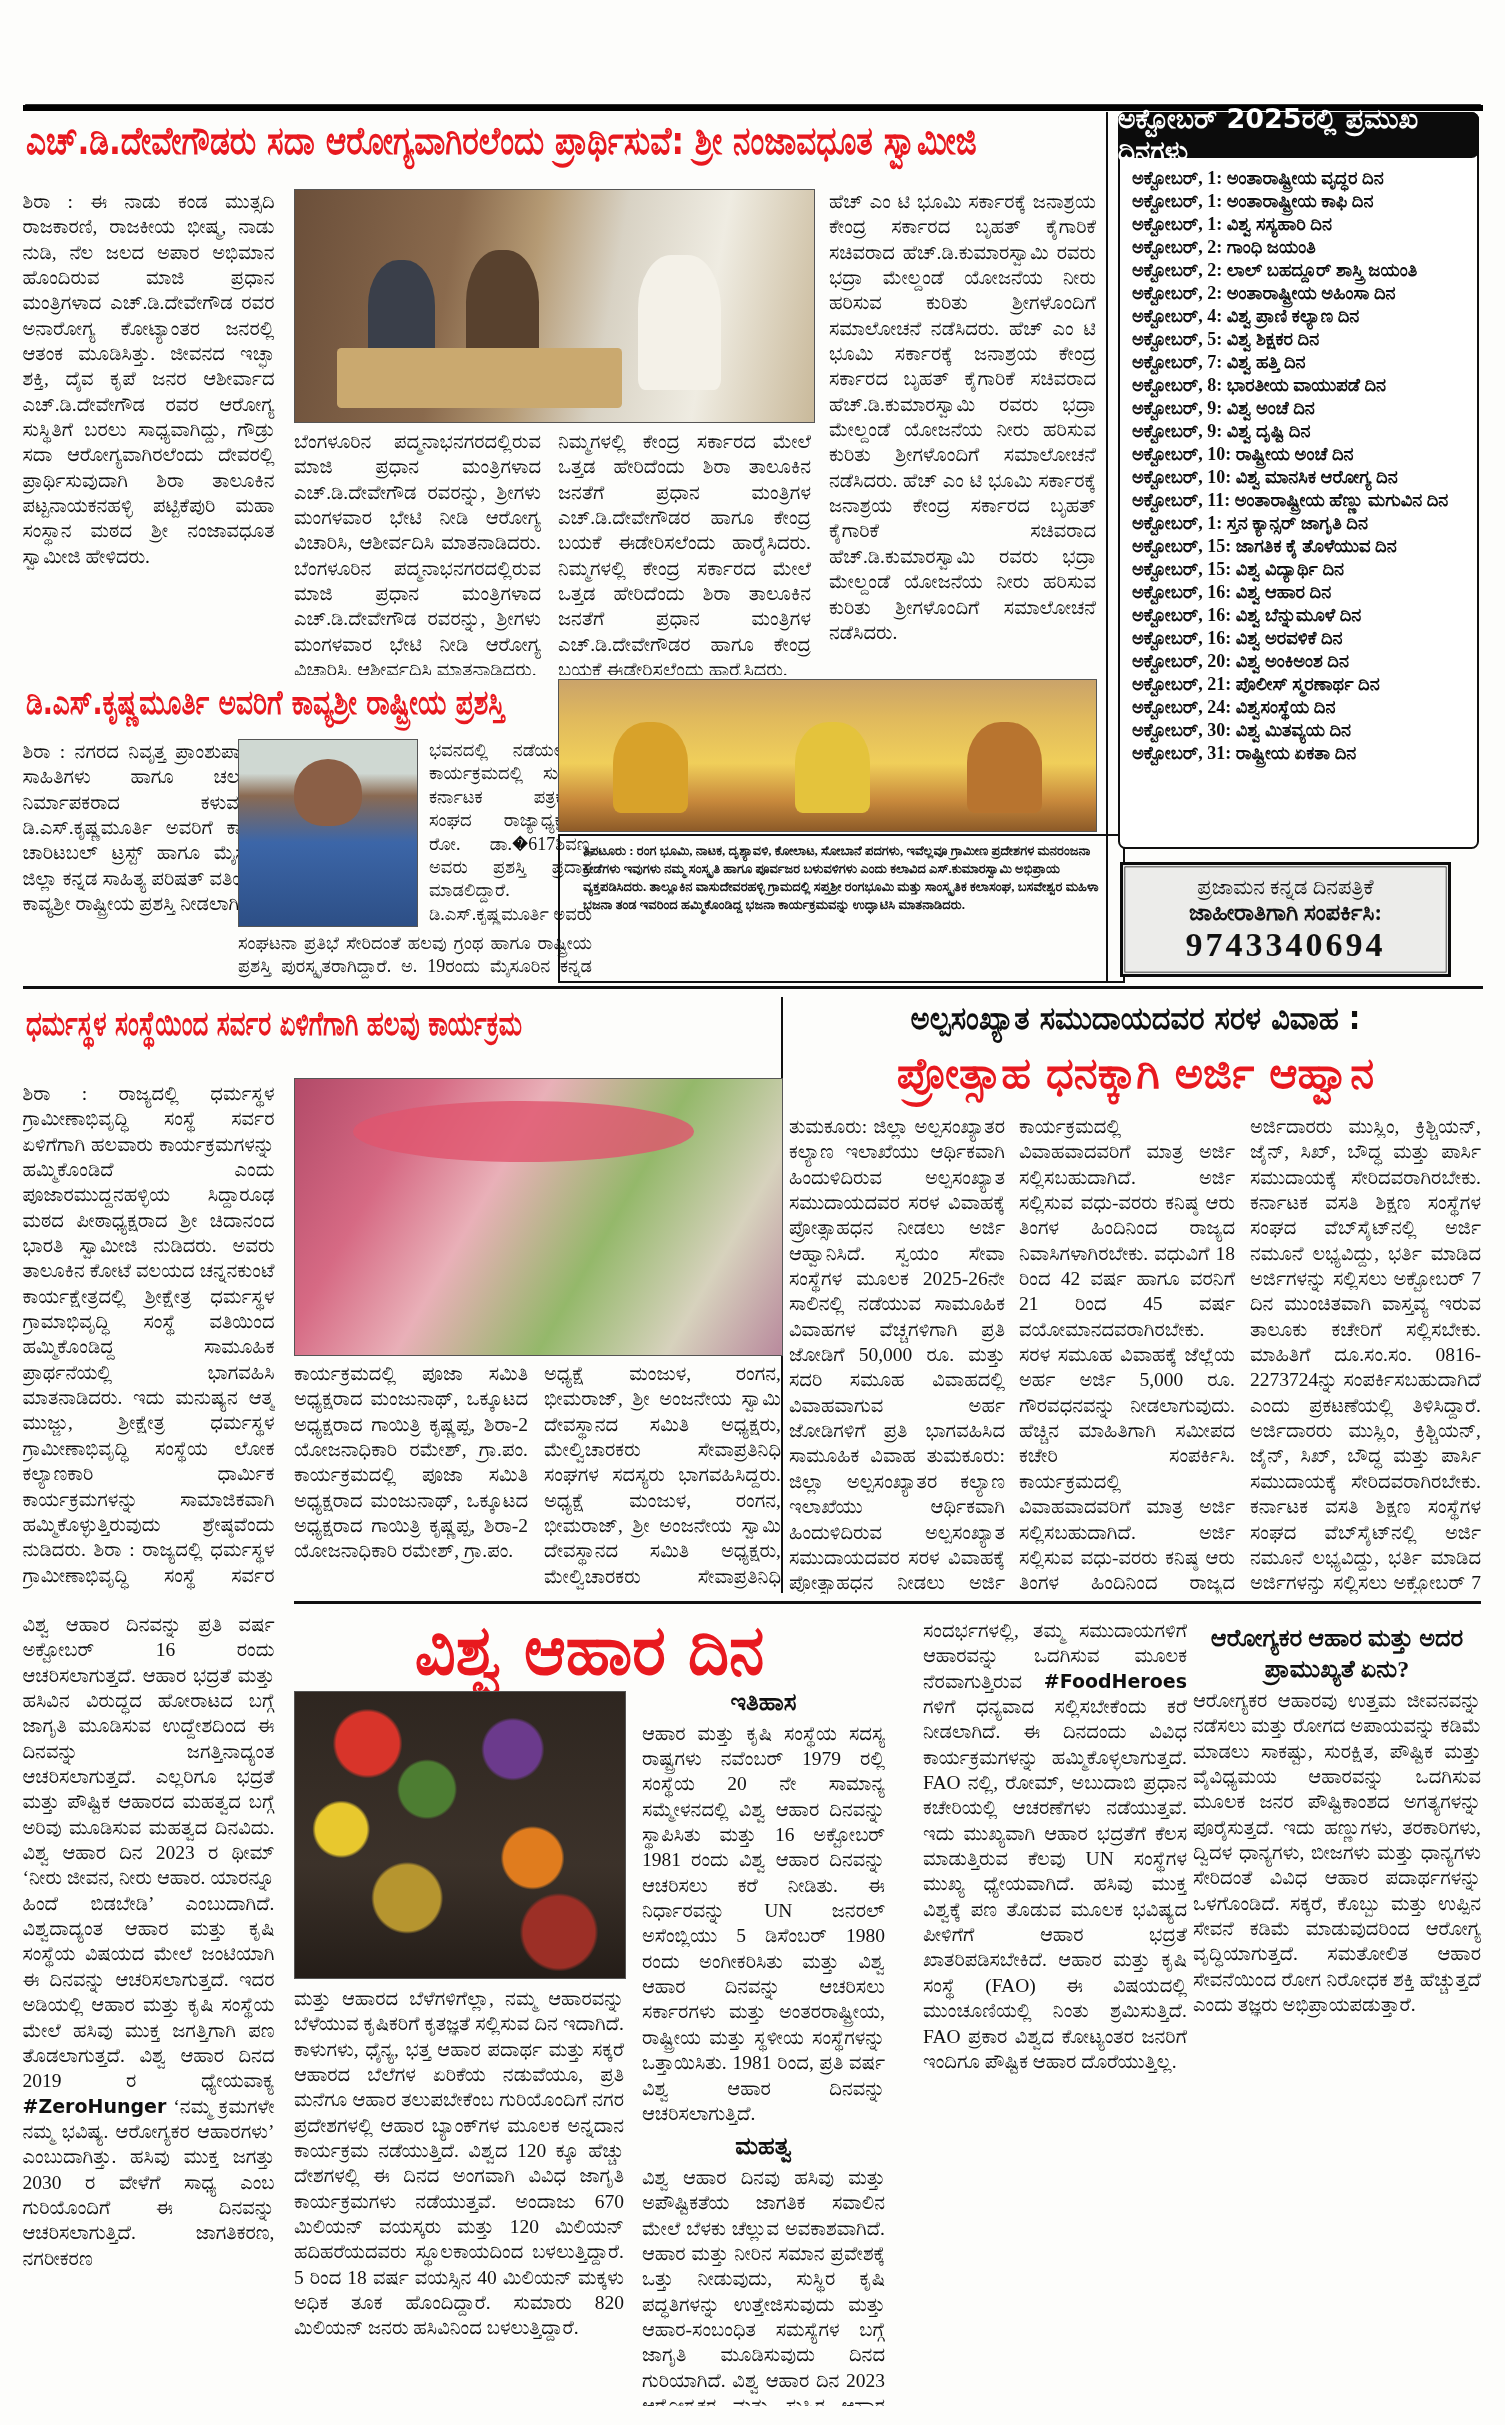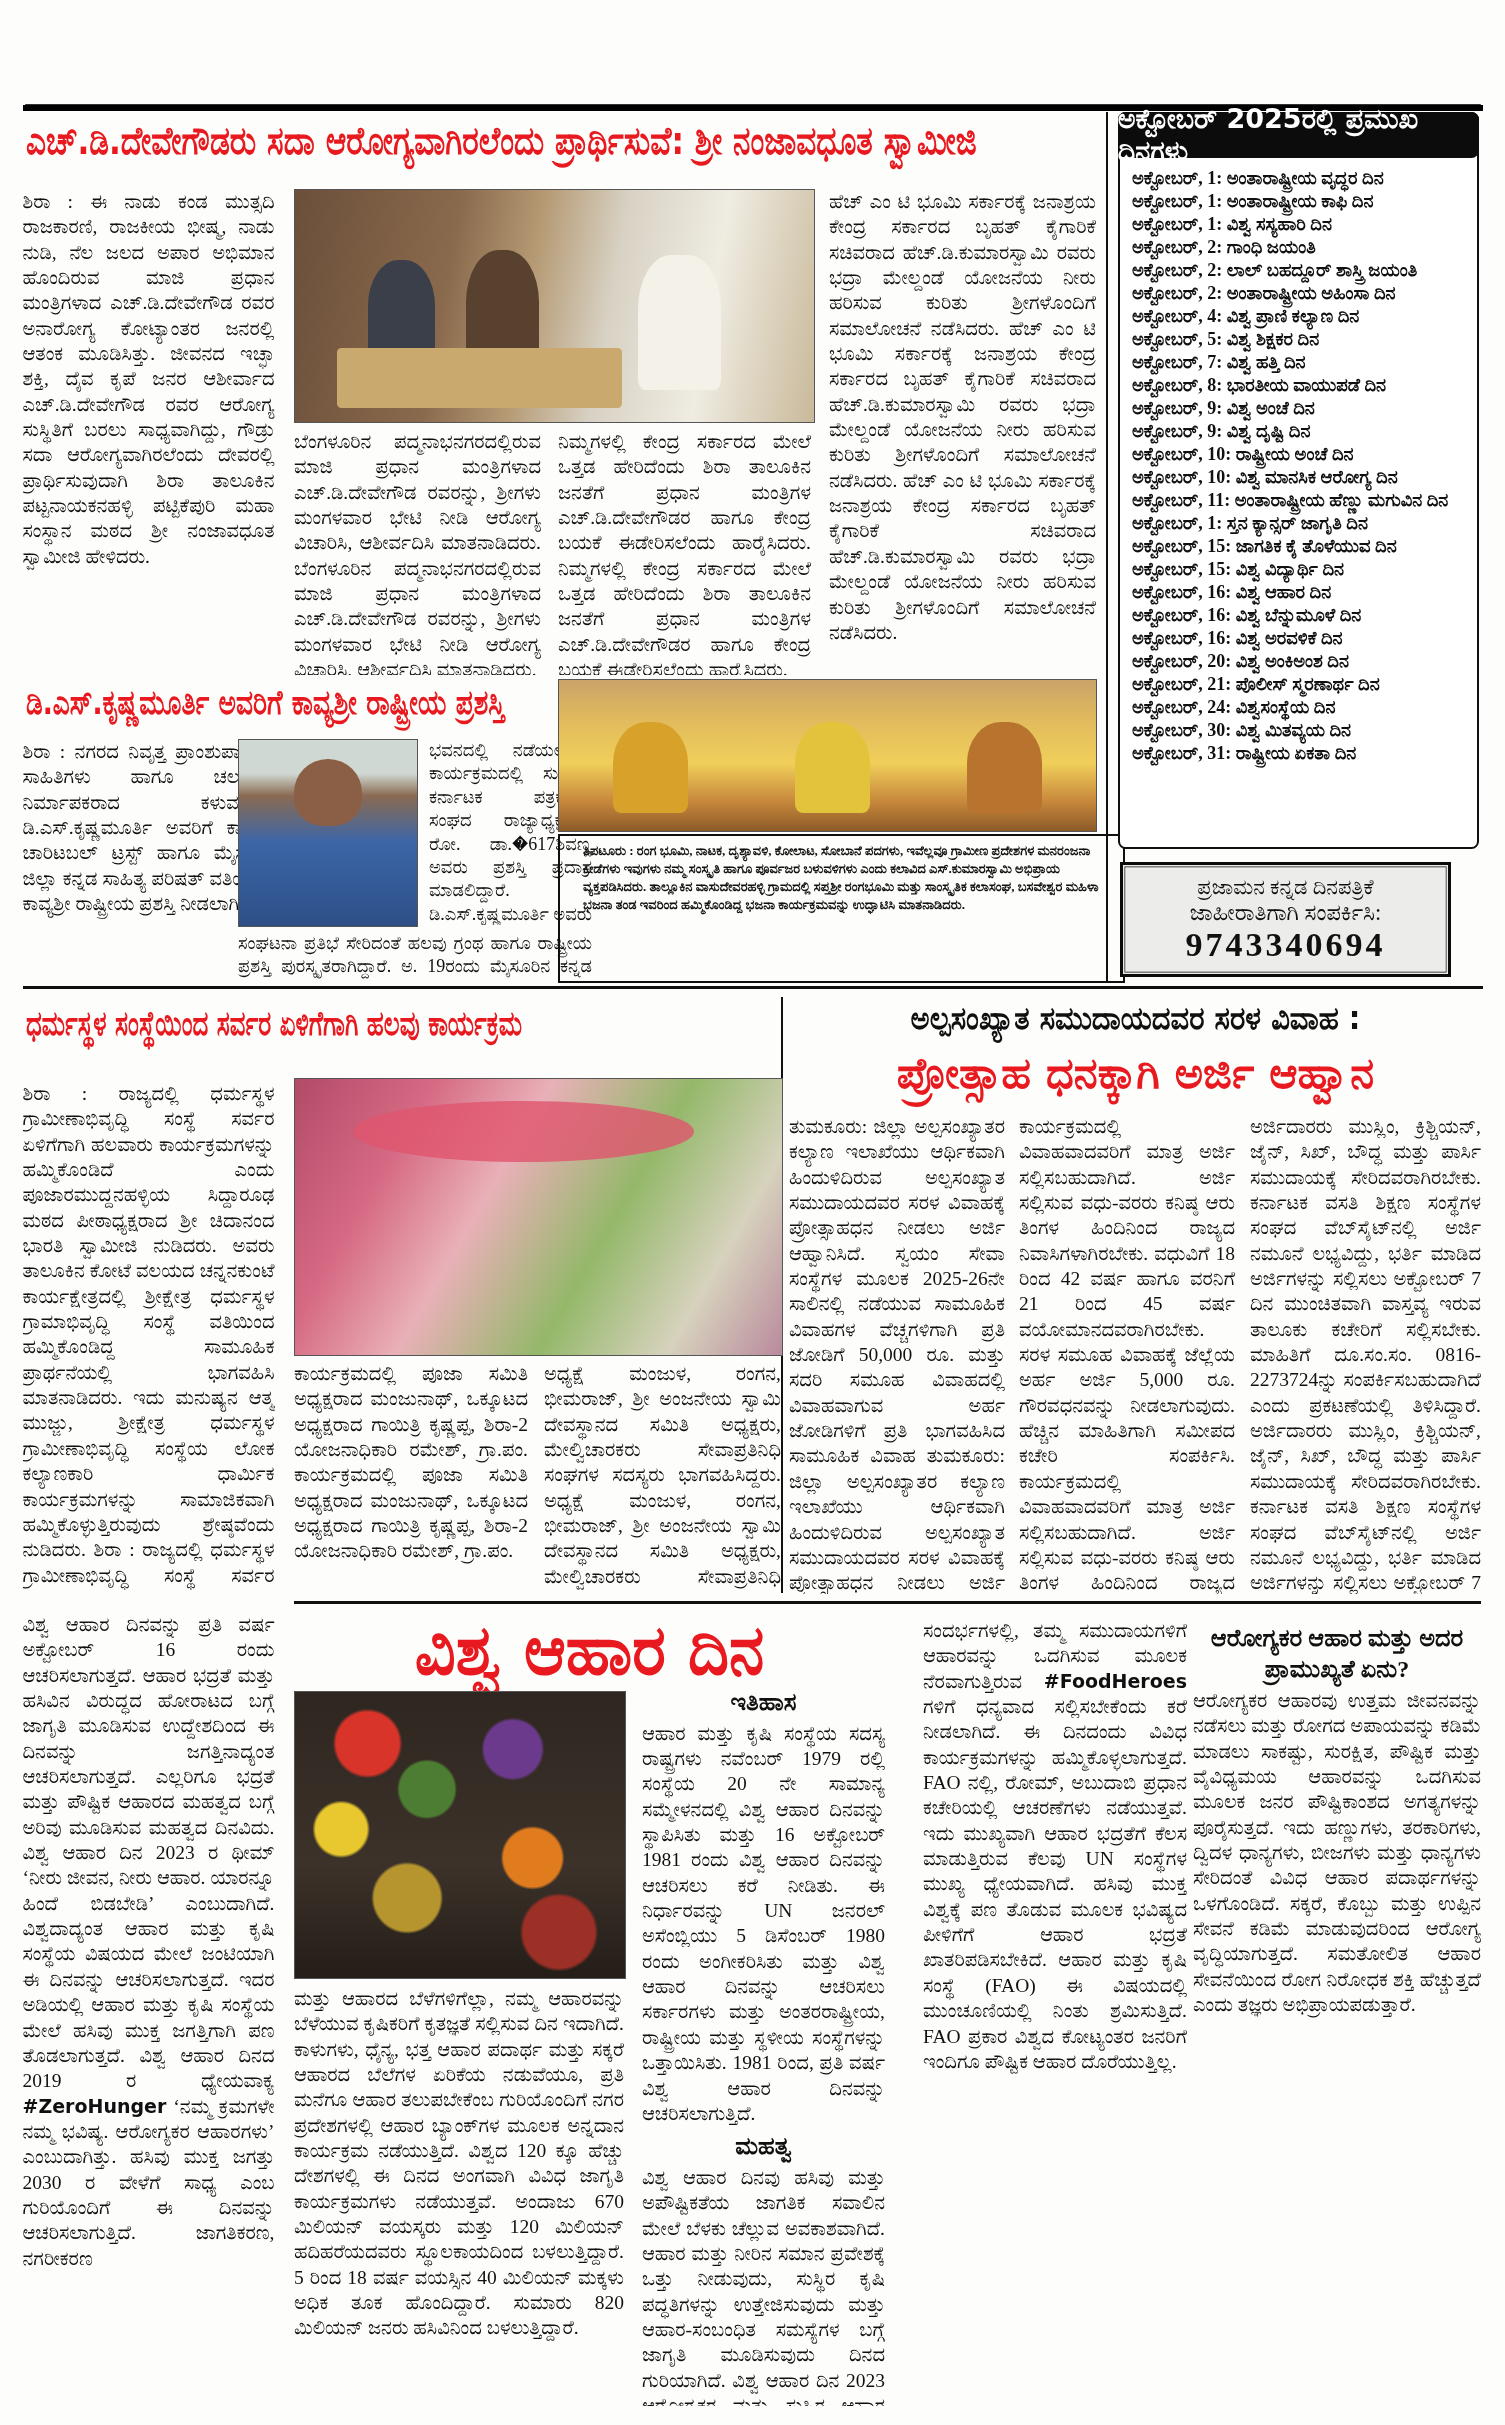--- a/index.html
+++ b/index.html
@@ -62,21 +62,21 @@
   .side-box{left:1118px;top:112px;width:357px;height:733px;border:2.2px solid #101010;border-radius:7.5px;background:#fff;}
   .side-head{margin:-2.2px -2.2px 0 -2.2px;background:#0c0c0c;border-radius:7.5px;color:#fff;height:46px;
              display:flex;align-items:center;justify-content:center;font-family:"DejaVu Sans",sans-serif;
              font-weight:bold;font-size:27px;}
   .side-list{padding:9px 7.5px 6px 12px;}
   .side-item{font-size:18px;font-weight:bold;line-height:23px;font-family:"Liberation Serif",serif;}
   .ad-box{left:1120px;top:862px;width:325px;height:109px;background:#ececea;border:3.7px solid #0c0c0c;
           box-shadow:inset 0 0 0 1.5px #ececea,inset 0 0 0 2.2px #0c0c0c;
           display:flex;flex-direction:column;align-items:center;justify-content:center;}
   .ad-l1{font-weight:normal;font-size:21px;}
-  .ad-l2{font-weight:normal;font-size:22.5px;}
+  .ad-l2{font-weight:bold;font-size:22.5px;}
   .ad-ph{font-weight:bold;font-size:34px;font-family:"Liberation Serif",serif;letter-spacing:3px;}
   
   .vline{position:absolute;width:1.5px;background:#101010;}
   .hline{position:absolute;height:3px;background:#101010;}
   .capbox{border:2.2px solid #101010;padding:6px 23px;font-size:13px;line-height:1.38;font-weight:bold;}
 </style>
 </head>
 <body>
 
 <div class="page">

